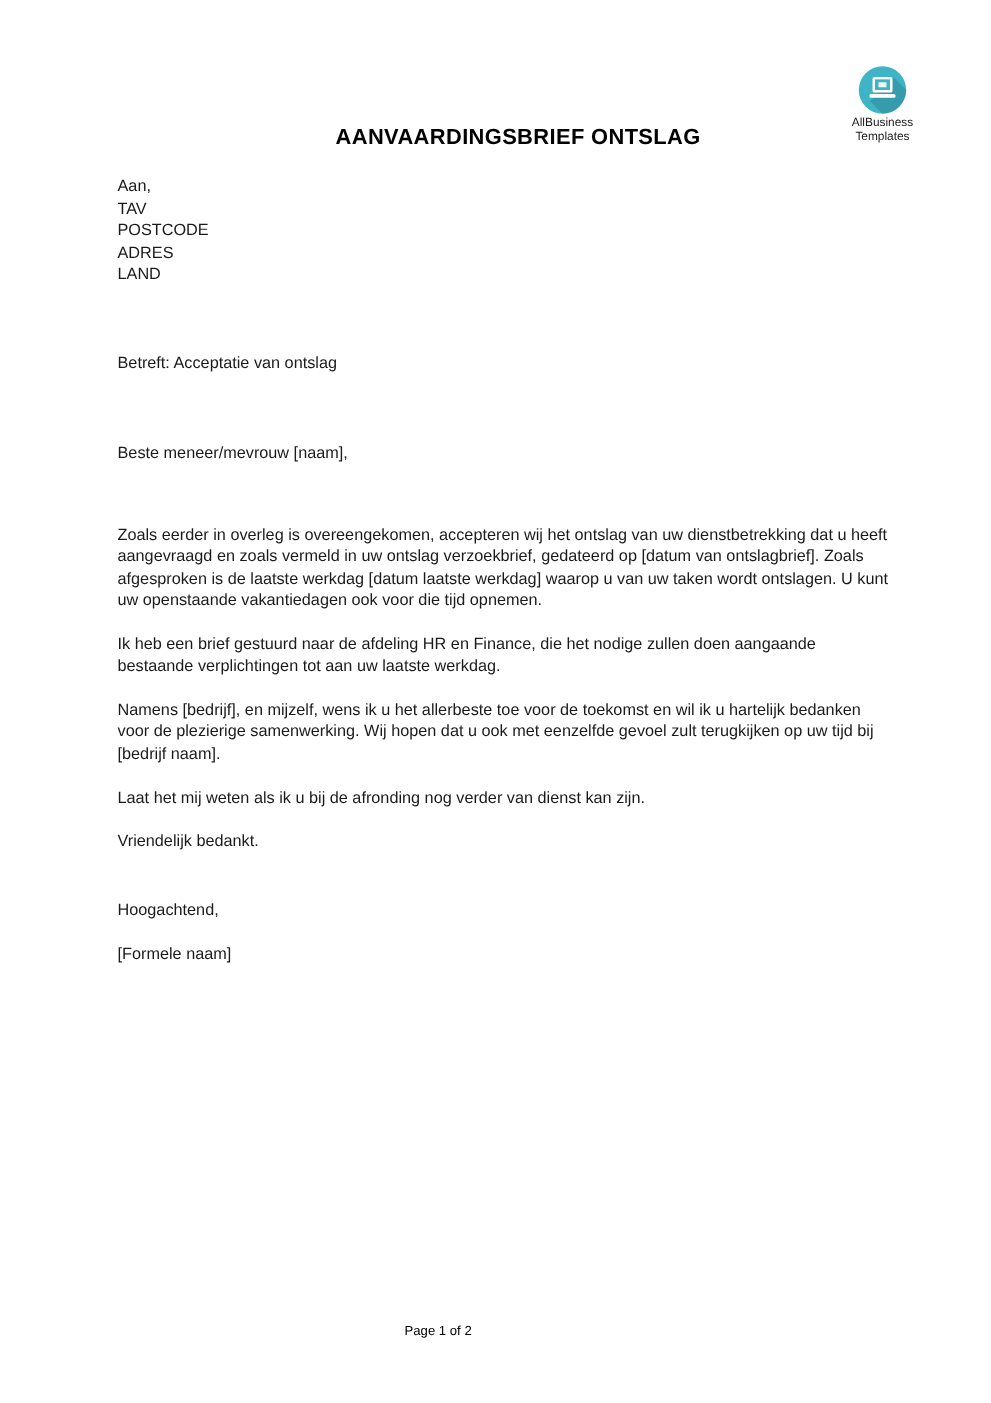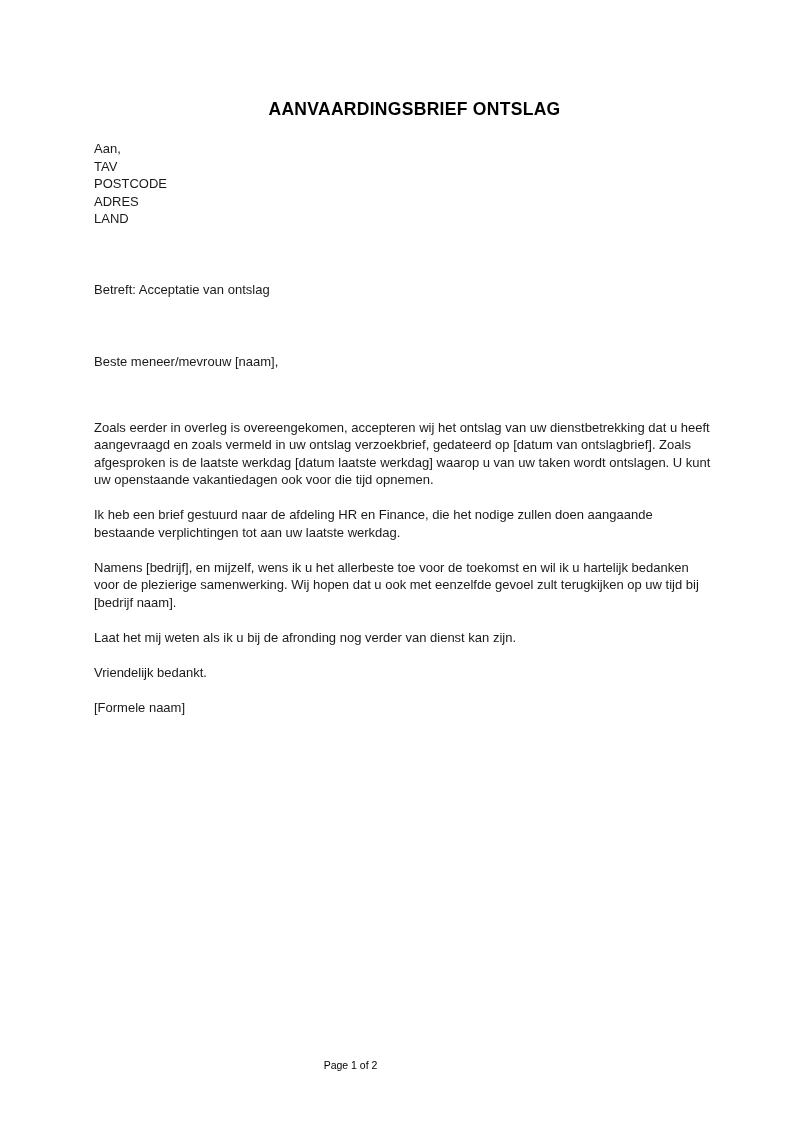--- a/index.html
+++ b/index.html
@@ -59,20 +59,39 @@
     font-size: 10.5px;
     line-height: 13px;
     color: #000000;
   }
 </style>
 </head>
 <body>
 
 <div class="page">
 
+  <div class="logo">
+    <svg width="40" height="40" viewBox="0 0 40 40">
+      <defs>
+        <clipPath id="logo-clip">
+            <circle cx="20" cy="20" r="19"></circle>
+          </clipPath>
+      </defs>
+      <circle cx="20" cy="20" r="19" fill="#3eb4c6"></circle>
+      <path d="M10 29 L29 10 L40 21 L40 40 L21 40 Z" fill="rgba(0,0,0,0.13)" clip-path="url(#logo-clip)"></path>
+      <rect x="12" y="9.5" width="16" height="12.5" rx="1.5" fill="#ffffff"></rect>
+      <rect x="14" y="11.5" width="12" height="8.5" fill="#3eb4c6"></rect>
+      <rect x="16.8" y="13.8" width="6.4" height="4" fill="#e9f7f9"></rect>
+      <rect x="9.5" y="23.2" width="21" height="3" rx="1.5" fill="#ffffff"></rect>
+    </svg>
+    <div class="brand">
+      <div>AllBusiness</div>
+      <div>Templates</div>
+    </div>
+  </div>
 
   <div class="doc-title">AANVAARDINGSBRIEF ONTSLAG</div>
 
 
   <div class="recipient">
     <div>Aan,</div>
     <div>TAV</div>
     <div>POSTCODE</div>
     <div>ADRES</div>
     <div>LAND</div>
@@ -85,18 +104,19 @@
   <div class="para first">Zoals eerder in overleg is overeengekomen, accepteren wij het ontslag van uw dienstbetrekking dat u heeft aangevraagd en zoals vermeld in uw ontslag verzoekbrief, gedateerd op [datum van ontslagbrief]. Zoals afgesproken is de laatste werkdag [datum laatste werkdag] waarop u van uw taken wordt ontslagen. U kunt uw openstaande vakantiedagen ook voor die tijd opnemen.</div>
 
   <div class="para">Ik heb een brief gestuurd naar de afdeling HR en Finance, die het nodige zullen doen aangaande bestaande verplichtingen tot aan uw laatste werkdag.</div>
 
   <div class="para">Namens [bedrijf], en mijzelf, wens ik u het allerbeste toe voor de toekomst en wil ik u hartelijk bedanken voor de plezierige samenwerking. Wij hopen dat u ook met eenzelfde gevoel zult terugkijken op uw tijd bij [bedrijf naam].</div>
 
   <div class="para">Laat het mij weten als ik u bij de afronding nog verder van dienst kan zijn.</div>
 
   <div class="para">Vriendelijk bedankt.</div>
 
+  <div class="valediction">Hoogachtend,</div>
 
   <div class="signature-name">[Formele naam]</div>
 
   <div class="footer">Page 1 of 2</div>
 
 </div>
 
 </body></html>

